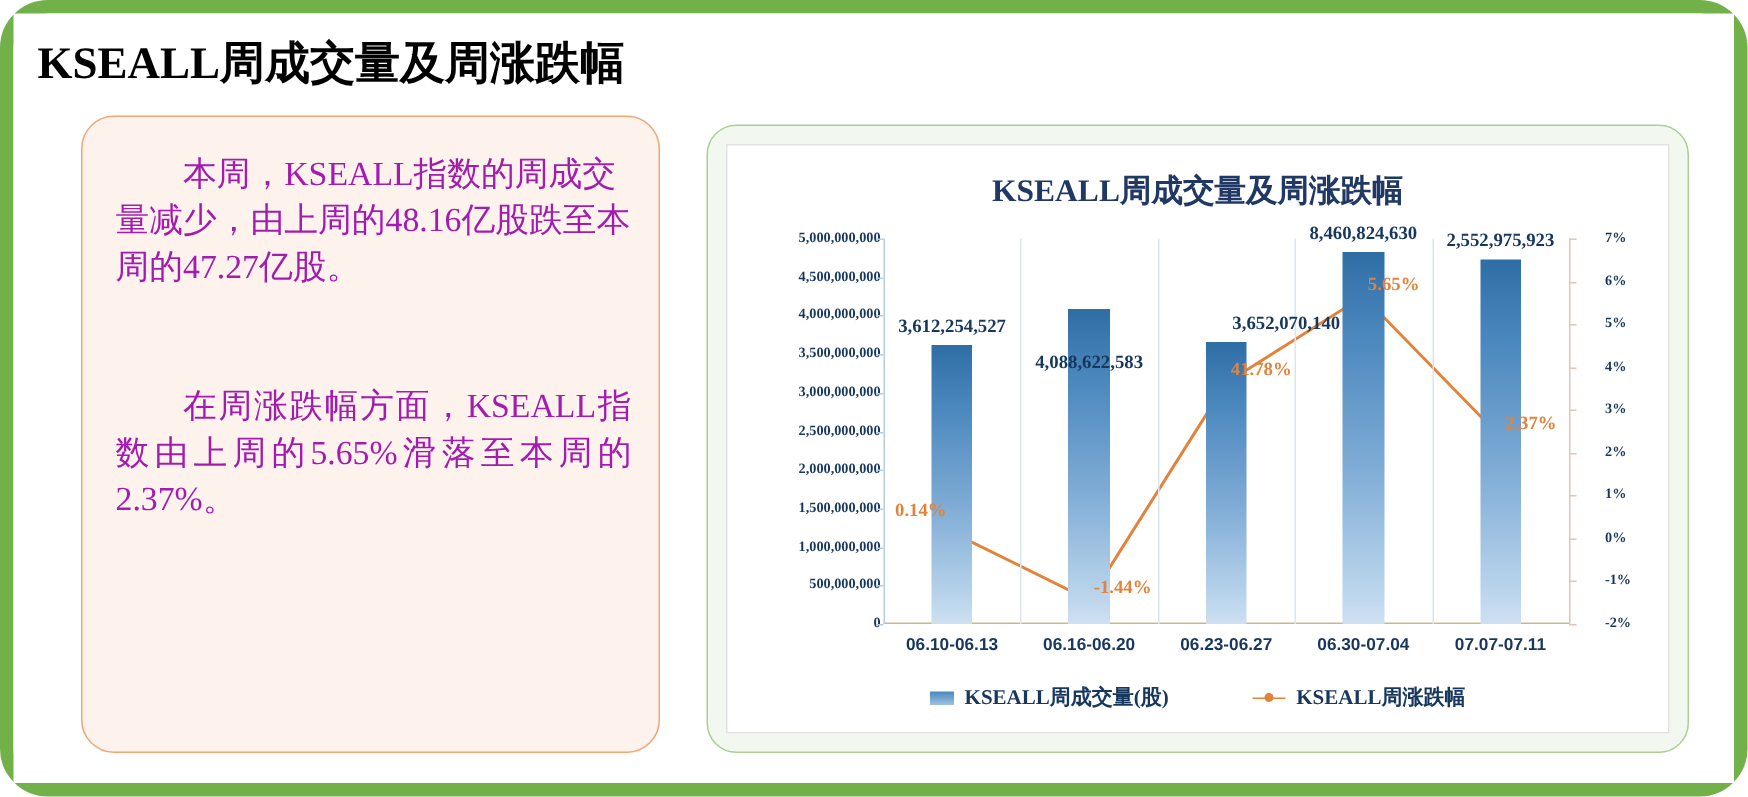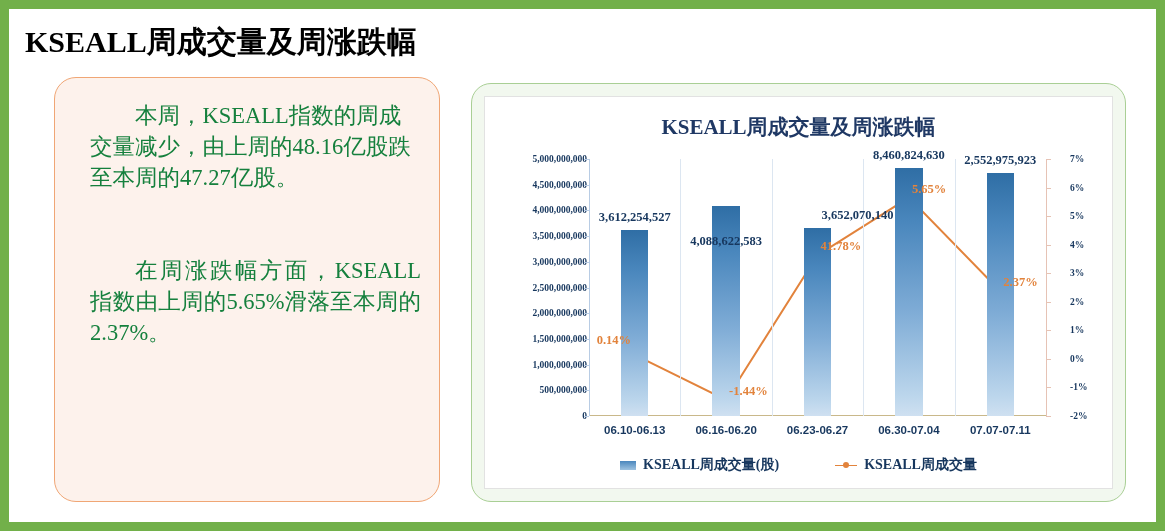--- a/index.html
+++ b/index.html
@@ -19,20 +19,21 @@
     position: absolute;
     left: 0; top: 0;
     width: 1165px;
     height: 531px;
     box-sizing: border-box;
     border-left: 9px solid #72b04a;
     border-top: 9px solid #72b04a;
     border-right: 9px solid #72b04a;
     border-bottom: 9px solid #72b04a;
     background: #ffffff;
+    border-radius: 32px;
   }
   #slide-inner {
     position: absolute;
     left: 0; top: 0;
     width: 1147px;
     height: 513px;
     background: #ffffff;
     box-sizing: border-box;
   }
 
@@ -62,22 +63,21 @@
     border-radius: 22px;
   }
   #left-panel-body {
     position: absolute;
     left: 22px;
     top: 22px;
     right: 18px;
     font-family: "Liberation Serif", "DejaVu Serif", serif;
     font-size: 22.5px;
     line-height: 31px;
-    color: #15803d;
-    margin-left: 13px;
+    color: #a21caf;
   }
   .para {
     margin: 0;
     text-indent: 2em;
   }
   .para.justified {
     text-align: justify;
     text-align-last: left;
   }
   .para-gap { height: 62px; }
@@ -365,21 +365,21 @@
             <div class="axis-line right" style="left: 561px; top: 62px; width: 1px; height: 257px;"></div>
           </div>
 
         <div id="legend">
           <div class="legend-item">
             <span class="legend-swatch-bar"></span>
             <span>KSEALL周成交量(股)</span>
           </div>
           <div class="legend-item">
             <span class="legend-swatch-line"></span>
-            <span>KSEALL周成交量</span>
+            <span>KSEALL周涨跌幅</span>
           </div>
         </div>
 
       </div>
     </div>
 
   </div>
 </div>
 
 </body></html>

